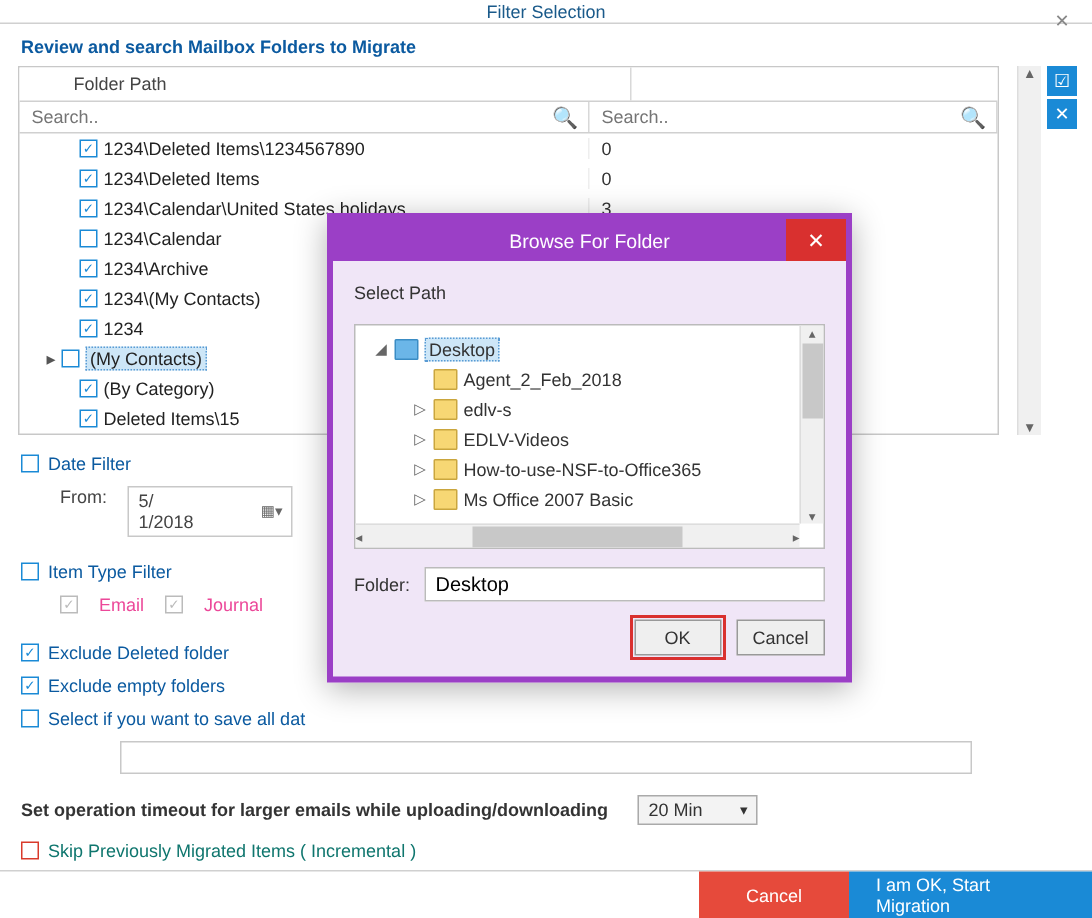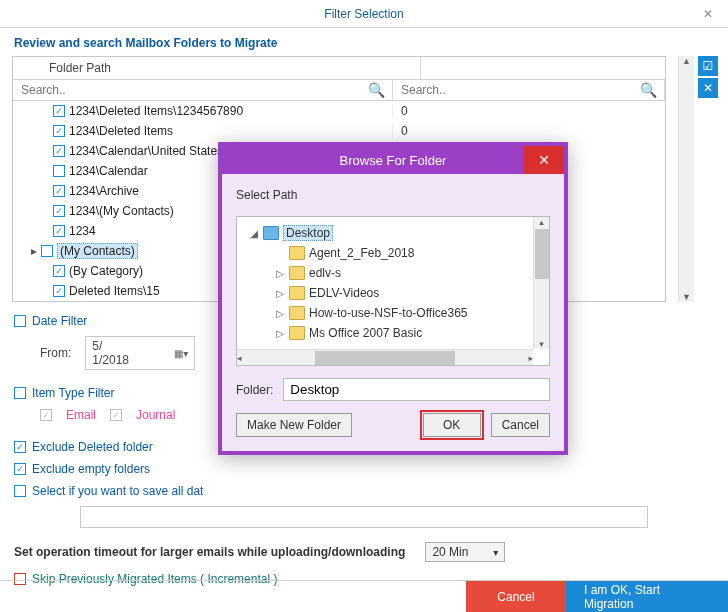--- a/index.html
+++ b/index.html
@@ -1,18 +1,18 @@
 <!DOCTYPE html>
 <html><head>
 <meta charset="utf-8">
 <style>
   * { box-sizing: border-box; font-family: "Segoe UI", Tahoma, sans-serif; }
   body { margin: 0; background: #fff; width: 728px; height: 612px; position: relative; overflow: hidden; font-size: 12px; color: #333; }
 
-  .titlebar { height: 28px; display: flex; align-items: center; justify-content: center; border-bottom: 1px solid #d0d0d0; position: relative; color: #1a5a8a; }
+  .titlebar { height: 16px; display: flex; align-items: center; justify-content: center; border-bottom: 1px solid #d0d0d0; position: relative; color: #1a5a8a; }
   .titlebar .close { position: absolute; right: 0; top: 0; width: 40px; height: 28px; display:flex; align-items:center; justify-content:center; color:#888; cursor:pointer; }
   .section-title { color: #0b5aa0; font-weight: bold; padding: 8px 14px 6px; }
 
   .grid-wrap { margin: 0 12px; position: relative; }
   .grid { border: 1px solid #c8c8c8; display:flex; flex-direction:column; width: 654px; }
   .grid-head { display:flex; background: #fff; border-bottom:1px solid #d0d0d0; }
   .grid-head .col { padding:4px 8px; border-right:1px solid #d8d8d8; color:#444;margin-left:28px; }
   .grid-head .col.path { width: 380px; }
   .grid-head .col.count { flex:1; }
   .grid-search { display:flex; border-bottom:1px solid #d0d0d0; }
@@ -32,21 +32,21 @@
   .label { color:#222; }
 
   .side-icons { position:absolute; right:-2px; top:0; display:flex; flex-direction:column; gap:2px; }
   .side-icons .ic { width:20px; height:20px; background:#1a8ad6; color:#fff; display:flex; align-items:center; justify-content:center; font-size:12px; cursor:pointer; }
   .vscroll { position:absolute; right:22px; top:0; width:16px; bottom:0; background:#f0f0f0; border-left:1px solid #ddd; display:flex; flex-direction:column; justify-content:space-between; align-items:center; font-size:9px; color:#666; }
 
   .opt-row { display:flex; align-items:center; gap:6px; padding:4px 14px; color:#0b5aa0; }
   .opt-row .cb { border-color:#1a8ad6; }
   .opt-row.muted { color:#ec4899; }
   .opt-row.muted .cb { border-color:#bbb; color:#bbb; }
-  .from-row { display:flex; align-items:center; gap:14px; padding:4px 40px; color:#444; }
+  .from-row { display:flex; gap:14px; padding:4px 40px; color:#444; }
   .dateinput { border:1px solid #c8c8c8; background:#fff; padding:2px 6px; width:110px; display:inline-flex; justify-content:space-between; align-items:center;gap:32px; }
 
   .skip { color:#0f766e; }
   .skip .cb { border-color:#d93a2b; color:#d93a2b; }
 
   .longinput { margin:4px 80px 8px; border:1px solid #c8c8c8; height:22px; background:#fff; }
 
   .timeout-row { display:flex; align-items:center; gap:20px; padding:6px 14px; color:#333; font-weight:bold; }
   .timeout-row select, .timeout-row .selbox { font-weight:normal; border:1px solid #aaa; background:#f3f3f3; padding:2px 6px; width:80px; display:inline-flex; justify-content:space-between; align-items:center; }
 
@@ -295,19 +295,18 @@
         <span>◂</span>
           <div class="thumb" style="height:14px;flex:0 0 140px"></div>
           <span>▸</span>
       </div>
     </div>
     <div class="folder-row">
       <span>Folder:</span>
       <input value="Desktop" style="">
     </div>
     <div class="dlg-btns">
-      <div class="dlg-btn">Make New Folder</div>
       <div style="flex:1"></div>
       <div class="dlg-btn ok">OK</div>
       <div class="dlg-btn">Cancel</div>
     </div>
   </div>
 </div>
 
 </body></html>

